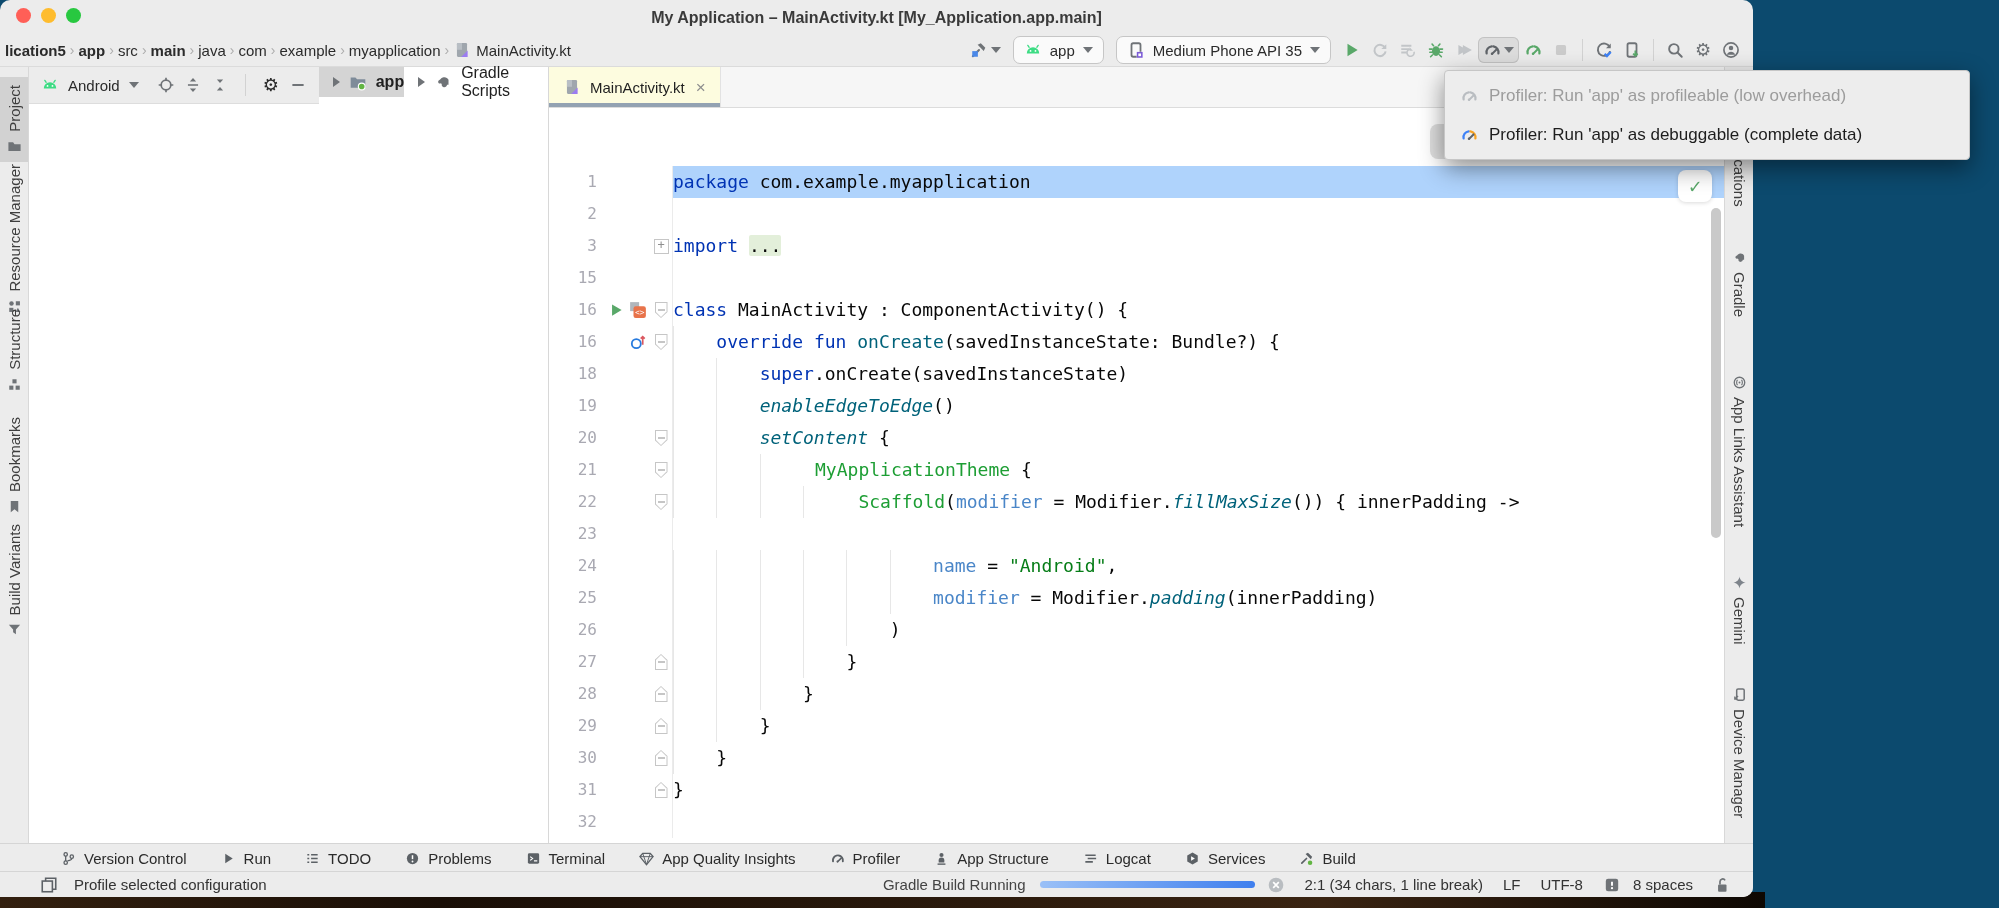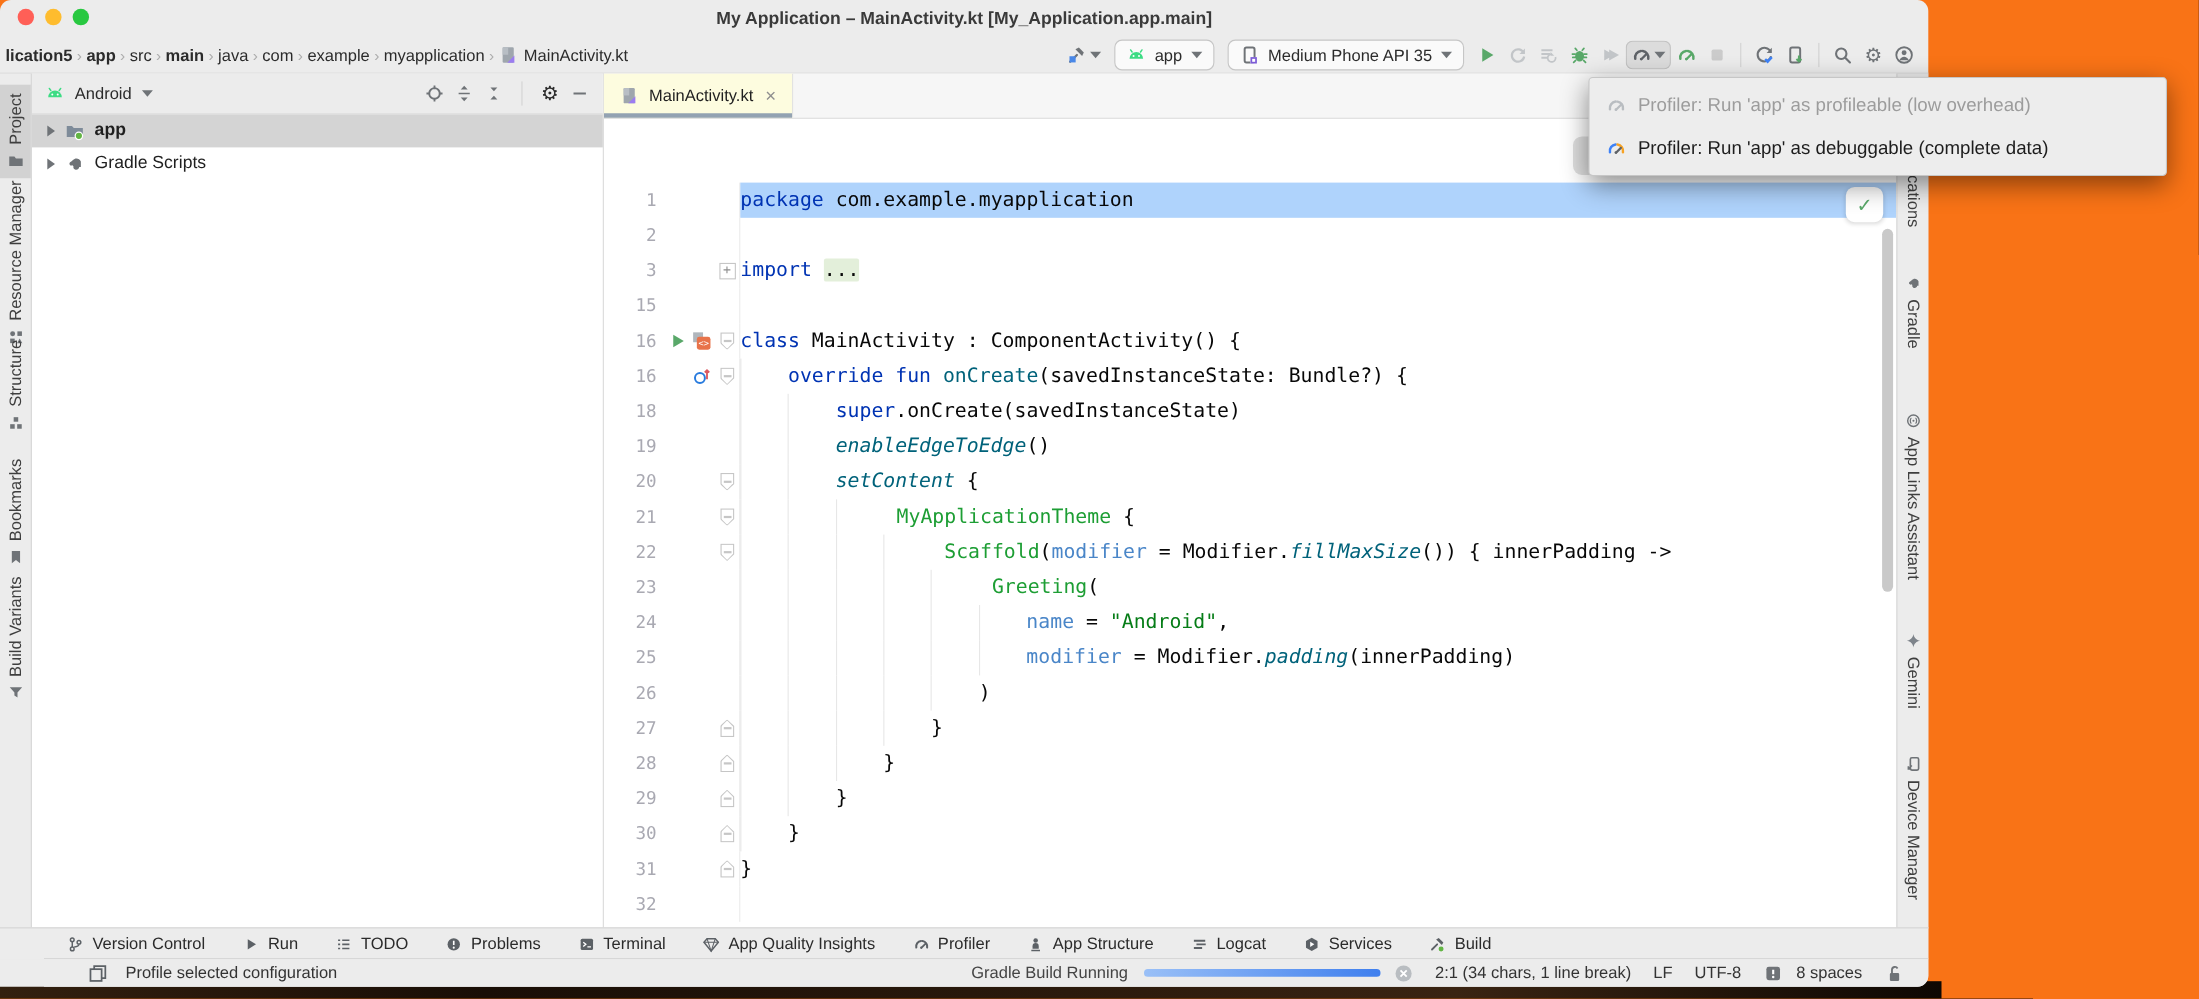--- a/index.html
+++ b/index.html
@@ -1,16 +1,16 @@
 <!DOCTYPE html>
 <html><head>
 <meta charset="utf-8">
 <style>
   html,body{margin:0;padding:0;background:#000;}
-  .stage{position:relative;width:1999px;height:908px;overflow:hidden;background:#f97316;
+  .stage{position:relative;width:1999px;height:908px;overflow:hidden;background:#0c4a6e;
          font-family:"Liberation Sans",sans-serif;}
   .desktop-strip{position:absolute;left:0;top:892px;width:1765px;height:16px;
     background:linear-gradient(90deg,#33200f,#190e06 25%,#2b1a0c 55%,#3a2412 75%,#0e0803);}
   .window{position:absolute;left:0;top:0;width:1753px;height:897px;background:#ECECEC;
     border-radius:10px 10px 10px 0;}
 
   
   .titlebar{height:30px;position:relative;display:flex;align-items:center;justify-content:center;}
   .traffic{position:absolute;left:16px;top:8px;display:flex;gap:10px;}
   .dot{width:15px;height:15px;border-radius:50%;}
@@ -38,21 +38,21 @@
   .strip{width:28px;background:#ECECEC;position:relative;flex:none;}
   .strip.left{border-right:1px solid #D8D8D8;}
   .strip.right{border-left:1px solid #D8D8D8;}
   .strip-item{position:absolute;left:0;width:28px;display:flex;flex-direction:column;
     align-items:center;gap:7px;padding:8px 0;color:#3E3E3E;font-size:15px;}
   .strip-item.selected{background:#D2D2D2;}
   .vl{writing-mode:vertical-rl;transform:rotate(180deg);}
   .vr{writing-mode:vertical-rl;}
 
   .project{width:519px;background:#fff;border-right:1px solid #D8D8D8;display:flex;
-    flex-direction:column;flex:none;}
+    flex:none;}
   .proj-head{height:36px;background:#ECECEC;border-bottom:1px solid #DDDDDD;display:flex;
     align-items:center;padding:0 12px;gap:9px;font-size:15px;color:#2B2B2B;}
   .proj-head .spacer{flex:1;}
   .tree-row{height:30px;display:flex;align-items:center;gap:9px;padding-left:14px;
     font-size:16px;color:#1F1F1F;}
   .tree-row.selected{background:#D4D4D4;font-weight:bold;}
   .chev{width:0;height:0;border-top:5px solid transparent;border-bottom:5px solid transparent;
     border-left:7px solid #6F7377;display:inline-block;}
 
   
@@ -97,21 +97,21 @@
   .mode-tab{display:flex;align-items:center;gap:7px;padding:9px 13px;border-radius:8px;
     font-size:15px;color:#2B2B2B;font-family:"Liberation Sans",sans-serif;}
   .mode-tab.active{background:#DFDFDF;}
 
   
   .bottombar{position:absolute;left:0;right:0;bottom:25px;height:28px;border-top:1px solid #D5D5D5;
     display:flex;align-items:center;padding-left:44px;background:#ECECEC;}
   .bbitem{display:flex;align-items:center;gap:8px;font-size:15px;color:#2B2B2B;padding:0 17px;}
   .statusbar{position:absolute;left:0;right:0;bottom:0;height:25px;border-top:1px solid #D5D5D5;
     display:flex;align-items:center;font-size:15px;color:#333;background:#ECECEC;
-    border-radius:0 0 10px 0;padding:0 22px 0 40px;gap:16px;margin-left:40px;}
+    border-radius:0 0 10px 0;padding:0 22px 0 40px;gap:16px;}
   .sb-right{margin-left:auto;display:flex;align-items:center;gap:20px;}
   .progress{width:215px;height:7px;border-radius:4px;
     background:linear-gradient(90deg,#9AC0F7,#3F7FEE);display:inline-block;}
 
   
   .popup{position:absolute;left:1444px;top:70px;width:524px;background:#EDEDED;
     border:1px solid #C6C6C6;border-radius:4px;box-shadow:0 8px 24px rgba(0,0,0,.45);
     padding:5px 0;z-index:60;}
   .popup-row{display:flex;align-items:center;gap:11px;height:39px;padding:0 15px;
     font-size:17px;color:#1D1D1D;white-space:nowrap;}
@@ -543,21 +543,20 @@
                   <span class="fold fold-down">
                     <i class="dash"></i>
                   </span>
                 </span>
                 <div class="ltext"><span class="ind"></span><span class="ind"></span><span class="ind"></span><span class="ind"></span><span class="tk-comp">Scaffold</span><span class="tk-pl">(</span><span class="tk-arg">modifier</span><span class="tk-pl"> = Modifier.</span><span class="tk-fni">fillMaxSize</span><span class="tk-pl">()) { innerPadding -&gt;</span></div>
               </div>
               <div class="cline">
                 <span class="lnum">23</span>
                 <span class="gics"></span>
                 <span class="foldc"></span>
-                <div class="ltext"><span class="ind"></span><span class="ind"></span><span class="ind"></span><span class="ind"></span><span class="ind"></span><span class="tk-comp">Greeting</span><span class="tk-pl">(</span></div>
               </div>
               <div class="cline">
                 <span class="lnum">24</span>
                 <span class="gics"></span>
                 <span class="foldc"></span>
                 <div class="ltext"><span class="ind"></span><span class="ind"></span><span class="ind"></span><span class="ind"></span><span class="ind"></span><span class="ind"></span><span class="tk-arg">name</span><span class="tk-pl"> = </span><span class="tk-str">"Android"</span><span class="tk-pl">,</span></div>
               </div>
               <div class="cline">
                 <span class="lnum">25</span>
                 <span class="gics"></span>

